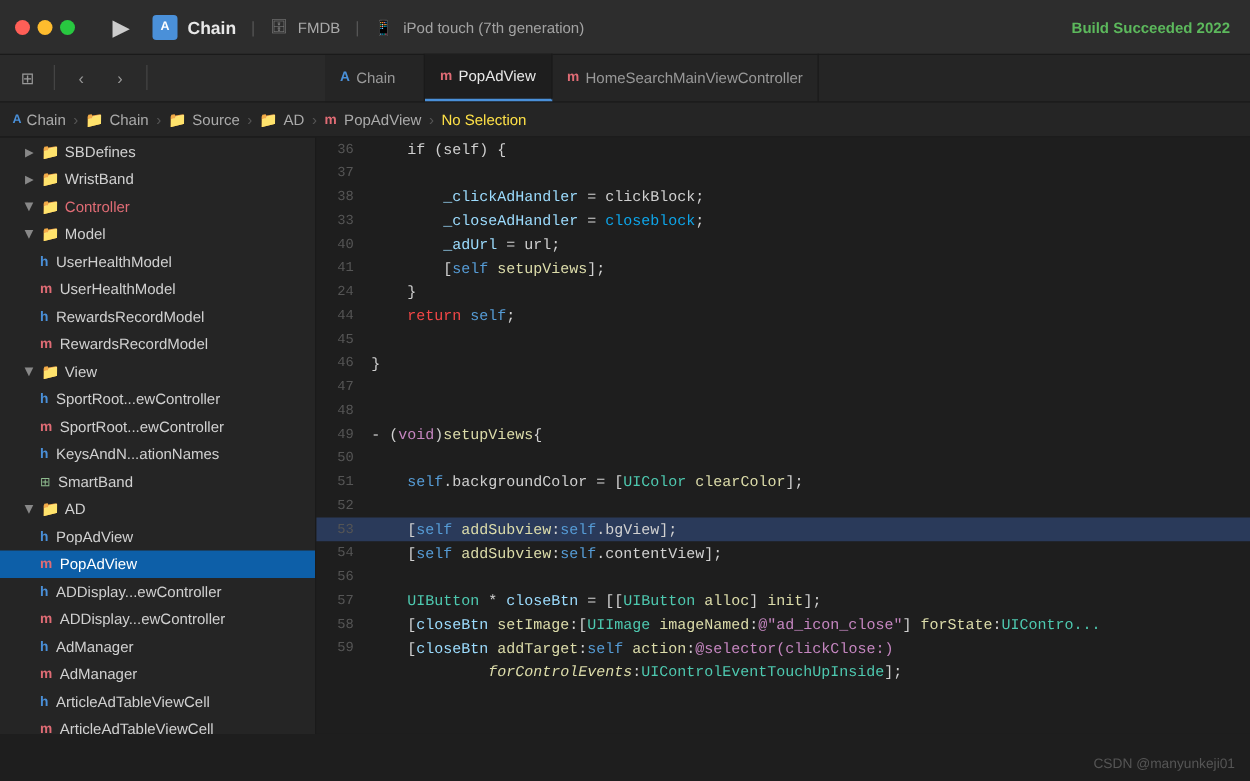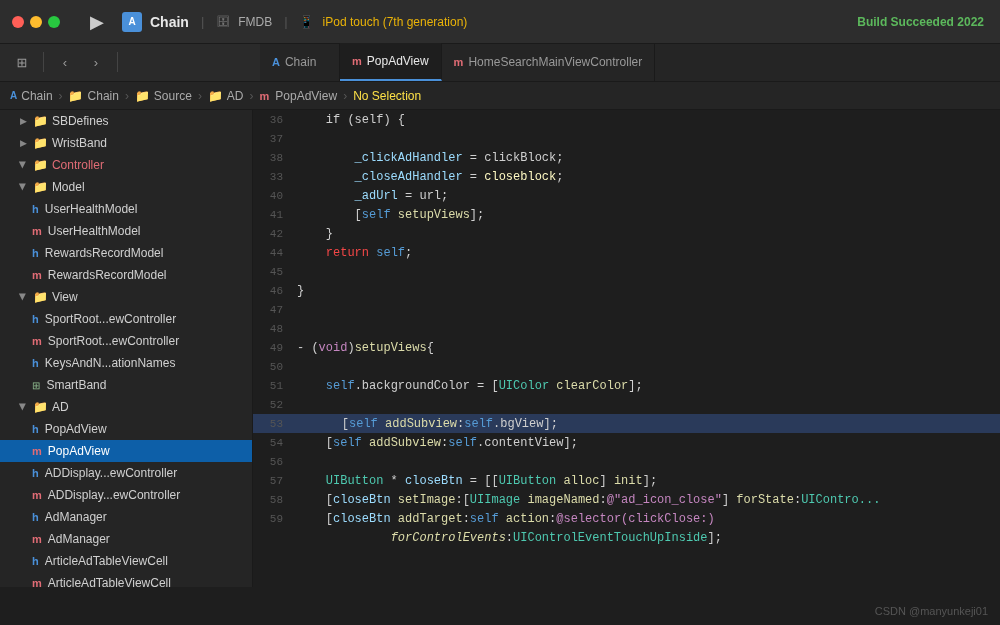--- a/index.html
+++ b/index.html
@@ -180,21 +180,21 @@
     #code-editor::-webkit-scrollbar { width: 8px; }
     #code-editor::-webkit-scrollbar-track { background: #1e1e1e; }
     #code-editor::-webkit-scrollbar-thumb { background: #444; border-radius: 3px; }
 
     .code-line {
       display: flex;
       align-items: center;
       min-height: 19px;
       padding: 0;
     }
-    .code-line.highlighted { background: #2a3a5a; gap: 16px; }
+    .code-line.highlighted { background: #2a3a5a; }
     .line-num {
       min-width: 40px;
       text-align: right;
       padding-right: 10px;
       color: #555;
       user-select: none;
       font-size: 11px;
     }
     .line-content {
       padding-left: 4px;
@@ -231,21 +231,21 @@
   </div>
   <div id="play-btn">▶</div>
   <div id="project-info">
     <div id="project-icon">A</div>
     <span id="project-name">Chain</span>
     <span style="color:#555; margin: 0 4px;">|</span>
     <span style="font-size:11px; color:#888;">🗄</span>
     <span style="font-size:12px; color:#aaa;">FMDB</span>
     <span style="color:#555; margin: 0 4px;">|</span>
     <span style="font-size:12px;">📱</span>
-    <span style="font-size:12px; color:#eab308;">iPod touch (7th generation)</span>
+    <span style="font-size:12px; color:#a3a3a3;">iPod touch (7th generation)</span>
   </div>
   <div id="build-status">
     <span>Build</span>
     <span style="color:#5cb85c; font-weight:600;">Succeeded</span>
     <span>2022</span>
   </div>
 </div>
 
 <div id="toolbar-tabs-row">
   <div id="toolbar" style="display:flex;align-items:center;gap:3px;padding:0 8px; min-width:260px;">
@@ -399,32 +399,32 @@
     <div class="code-line">
       <span class="line-num">37</span>
       <span class="line-content"></span>
     </div>
     <div class="code-line">
       <span class="line-num">38</span>
       <span class="line-content">        <span style="color:#9cdcfe;">_clickAdHandler</span><span style="color:#d0d0d0;"> = </span><span style="color:#d0d0d0;text-align:right;">clickBlock</span><span style="color:#d0d0d0;">;</span></span>
     </div>
     <div class="code-line">
       <span class="line-num">33</span>
-      <span class="line-content">        <span style="color:#9cdcfe;">_closeAdHandler</span><span style="color:#d0d0d0;"> = </span><span style="color:#fef9c3;">closeblock</span><span style="color:#d0d0d0;">;</span></span>
+      <span class="line-content">        <span style="color:#9cdcfe;">_closeAdHandler</span><span style="color:#d0d0d0;"> = </span><span style="color:#0ea5e9;">closeblock</span><span style="color:#d0d0d0;">;</span></span>
     </div>
     <div class="code-line">
       <span class="line-num">40</span>
       <span class="line-content">        <span style="color:#9cdcfe;">_adUrl</span><span style="color:#d0d0d0;"> = </span><span style="color:#d0d0d0;">url</span><span style="color:#d0d0d0;">;</span></span>
     </div>
     <div class="code-line">
       <span class="line-num">41</span>
       <span class="line-content">        <span style="color:#d0d0d0;">[</span><span style="color:#569cd6;">self</span><span style="color:#dcdcaa;"> setupViews</span><span style="color:#d0d0d0;">];</span></span>
     </div>
     <div class="code-line">
-      <span class="line-num">42</span>
+      <span class="line-num">24</span>
       <span class="line-content">    <span style="color:#d0d0d0;">}</span></span>
     </div>
     <div class="code-line">
       <span class="line-num">44</span>
       <span class="line-content">    <span style="color:#f44747;">return</span><span style="color:#d0d0d0;"> </span><span style="color:#569cd6;">self</span><span style="color:#d0d0d0;">;</span></span>
     </div>
     <div class="code-line">
       <span class="line-num">45</span>
       <span class="line-content"></span>
     </div>

